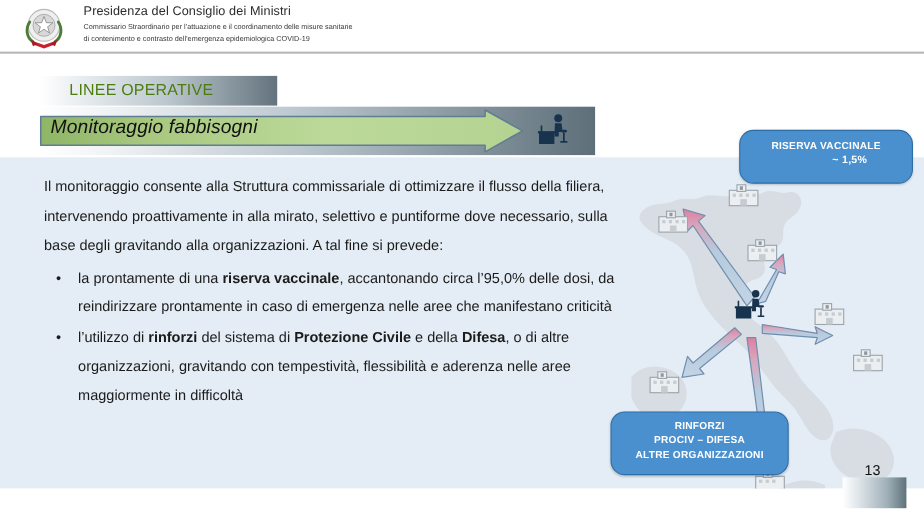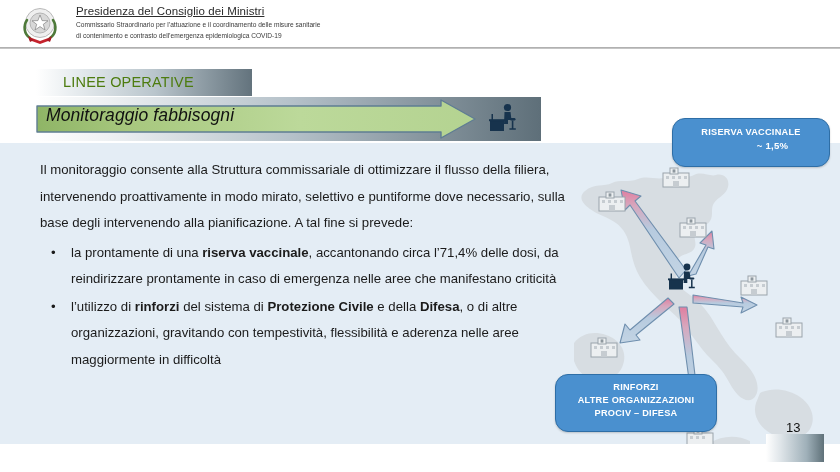--- a/index.html
+++ b/index.html
@@ -8,21 +8,21 @@
     background:#ffffff;
     font-family:"Liberation Sans",sans-serif;
     overflow:hidden;position:relative;
   }
   #slide{position:absolute;inset:0;width:840px;height:472px;}
 
   
   .header{position:absolute;left:0;top:0;width:840px;height:48px;}
   .emblem{position:absolute;left:18px;top:4px;width:44px;height:42px;}
   .hdr-text{position:absolute;left:76px;top:4px;width:520px;}
-  .hdr-title{font-size:11.5px;color:#2b2b2b;letter-spacing:.1px;line-height:14px;text-decoration:underline;}
+  .hdr-title{font-size:11.5px;color:#2b2b2b;letter-spacing:.1px;line-height:14px;}
   .hdr-sub{font-size:6.6px;color:#3a3a3a;line-height:9.2px;margin-top:2px;}
   .hdr-rule{position:absolute;left:0;top:47px;width:840px;height:2px;
     background:linear-gradient(to bottom,#a7a7a7,#cfcfcf);}
 
   
   .linee-bar{
     position:absolute;left:36px;top:69px;width:216px;height:27px;
     background:linear-gradient(to right,#ffffff 0%,#e7ecef 18%,#b9c5cc 55%,#63737d 100%);
   }
   .linee-label{
@@ -137,26 +137,26 @@
     <path d="M28.6 20.4 L28.6 29 M25.4 29 L31.8 29" stroke="#17334d" stroke-width="1.6" fill="none"></path>
     <path d="M6 21 L20 21 L20 31 L6 31 Z" fill="#17334d"></path>
     <path d="M7.5 14 L9 14 L9 20 L7.5 20 Z" fill="#17334d"></path>
     <rect x="5" y="19.2" width="16" height="2" fill="#17334d"></rect>
   </svg>
 
   <div class="panel"></div>
 
   <div class="copy">
     <div class="para">
-      <span>Il monitoraggio consente alla Struttura commissariale di ottimizzare il flusso della filiera, intervenendo </span><b>proattivamente</b><span> in modo </span><b>mirato, selettivo</b><span> e </span><b>puntiforme</b><span> dove necessario, sulla base degli </span><b>intervenendo</b><span> alla pianificazione. A tal fine si prevede:</span>
+      <span>Il monitoraggio consente alla Struttura commissariale di ottimizzare il flusso della filiera, intervenendo </span><b>proattivamente</b><span> in alla </span><b>mirato, selettivo</b><span> e </span><b>puntiforme</b><span> dove necessario, sulla base degli </span><b>gravitando</b><span> alla organizzazioni. A tal fine si prevede:</span>
     </div>
 
     <ul class="bullets">
       <li>
-        <span class="bdot">•</span><span>la prontamente di una </span><b>riserva vaccinale</b><span>, accantonando circa l’71,4% delle dosi, da reindirizzare prontamente in caso di emergenza nelle aree che manifestano criticità</span>
+        <span class="bdot">•</span><span>la prontamente di una </span><b>riserva vaccinale</b><span>, accantonando circa l’95,0% delle dosi, da reindirizzare prontamente in caso di emergenza nelle aree che manifestano criticità</span>
       </li>
       <li>
         <span class="bdot">•</span><span>l’utilizzo di </span><b>rinforzi</b><span> del sistema di </span><b>Protezione Civile</b><span> e della </span><b>Difesa</b><span>, o di altre organizzazioni, gravitando con tempestività, flessibilità e aderenza nelle aree maggiormente in difficoltà</span>
       </li>
     </ul>
   </div>
 
   <div class="map-area">
     <svg class="map-svg" width="280" height="301" viewBox="0 0 280 301">
       <defs>
@@ -286,20 +286,20 @@
     </svg>
   </div>
 
   <div class="callout callout-top">
     <div class="l1">RISERVA VACCINALE</div>
     <div class="l2">~ 1,5%</div>
   </div>
 
   <div class="callout callout-bottom">
     <div>RINFORZI</div>
+    <div>PROCIV – DIFESA</div>
     <div>ALTRE ORGANIZZAZIONI</div>
-    <div>PROCIV – DIFESA</div>
   </div>
 
   <div class="page-bar"></div>
   <div class="page-num">13</div>
 
 </div>
 
 </body></html>

